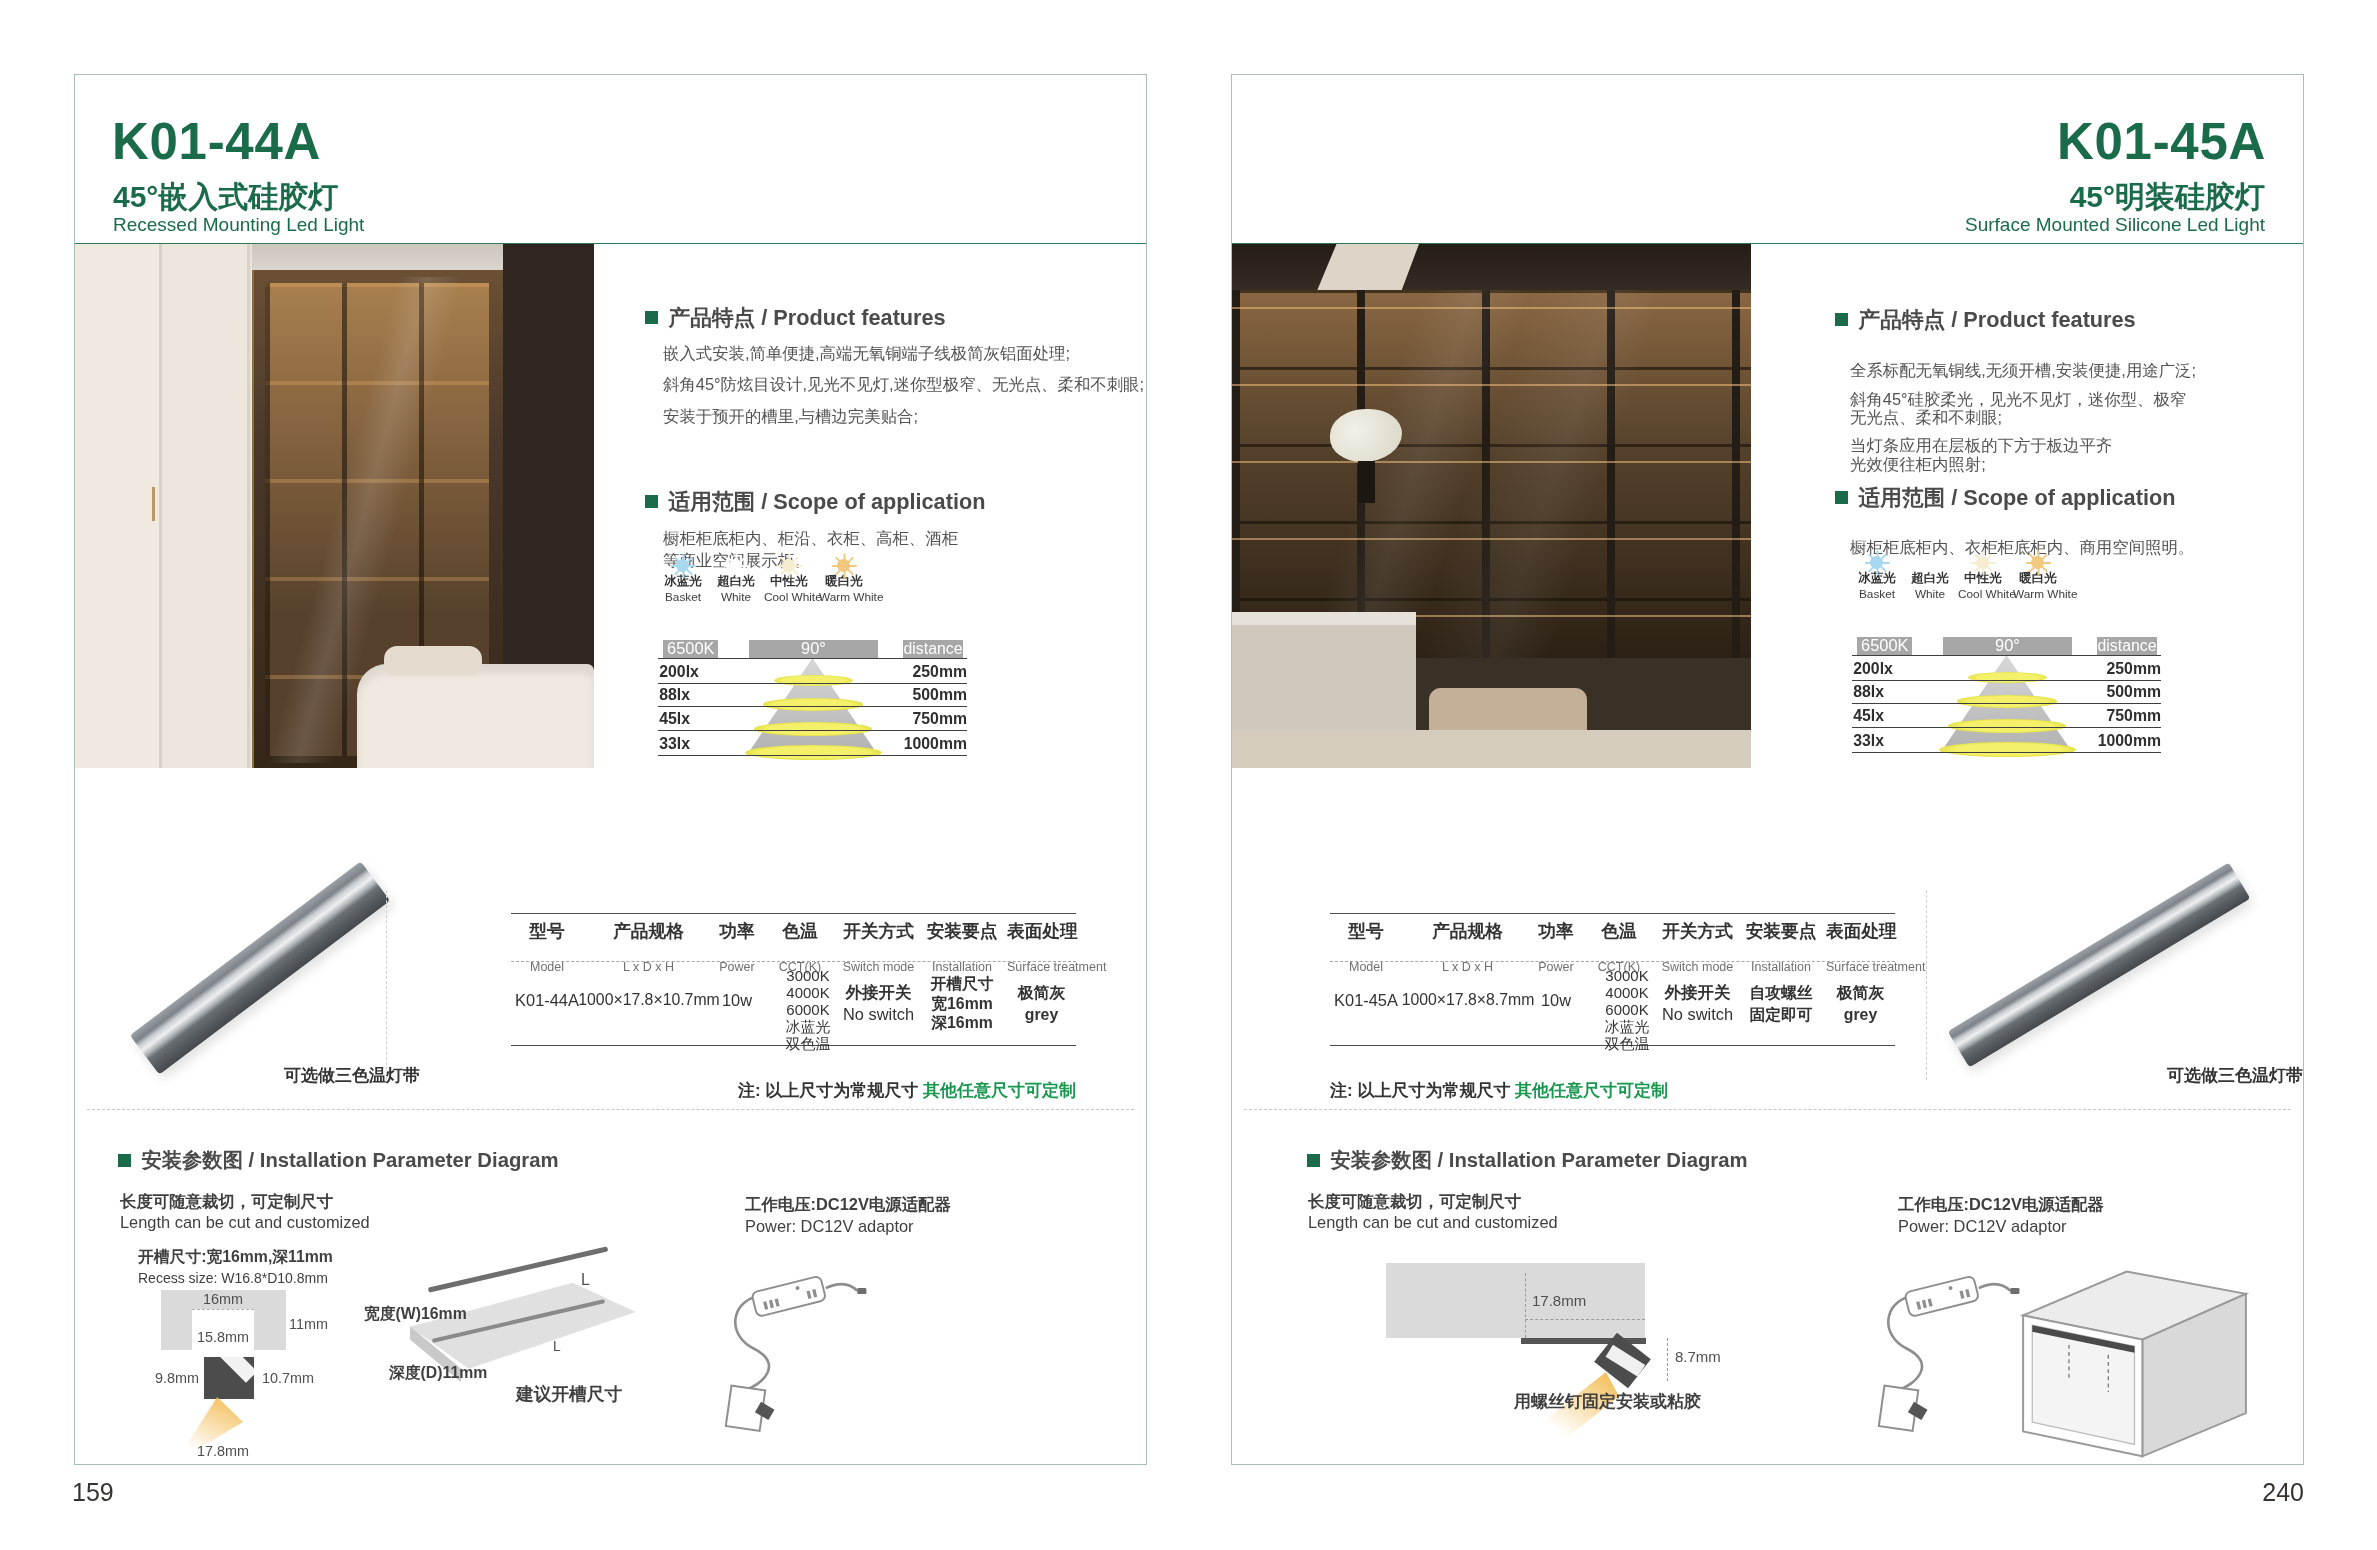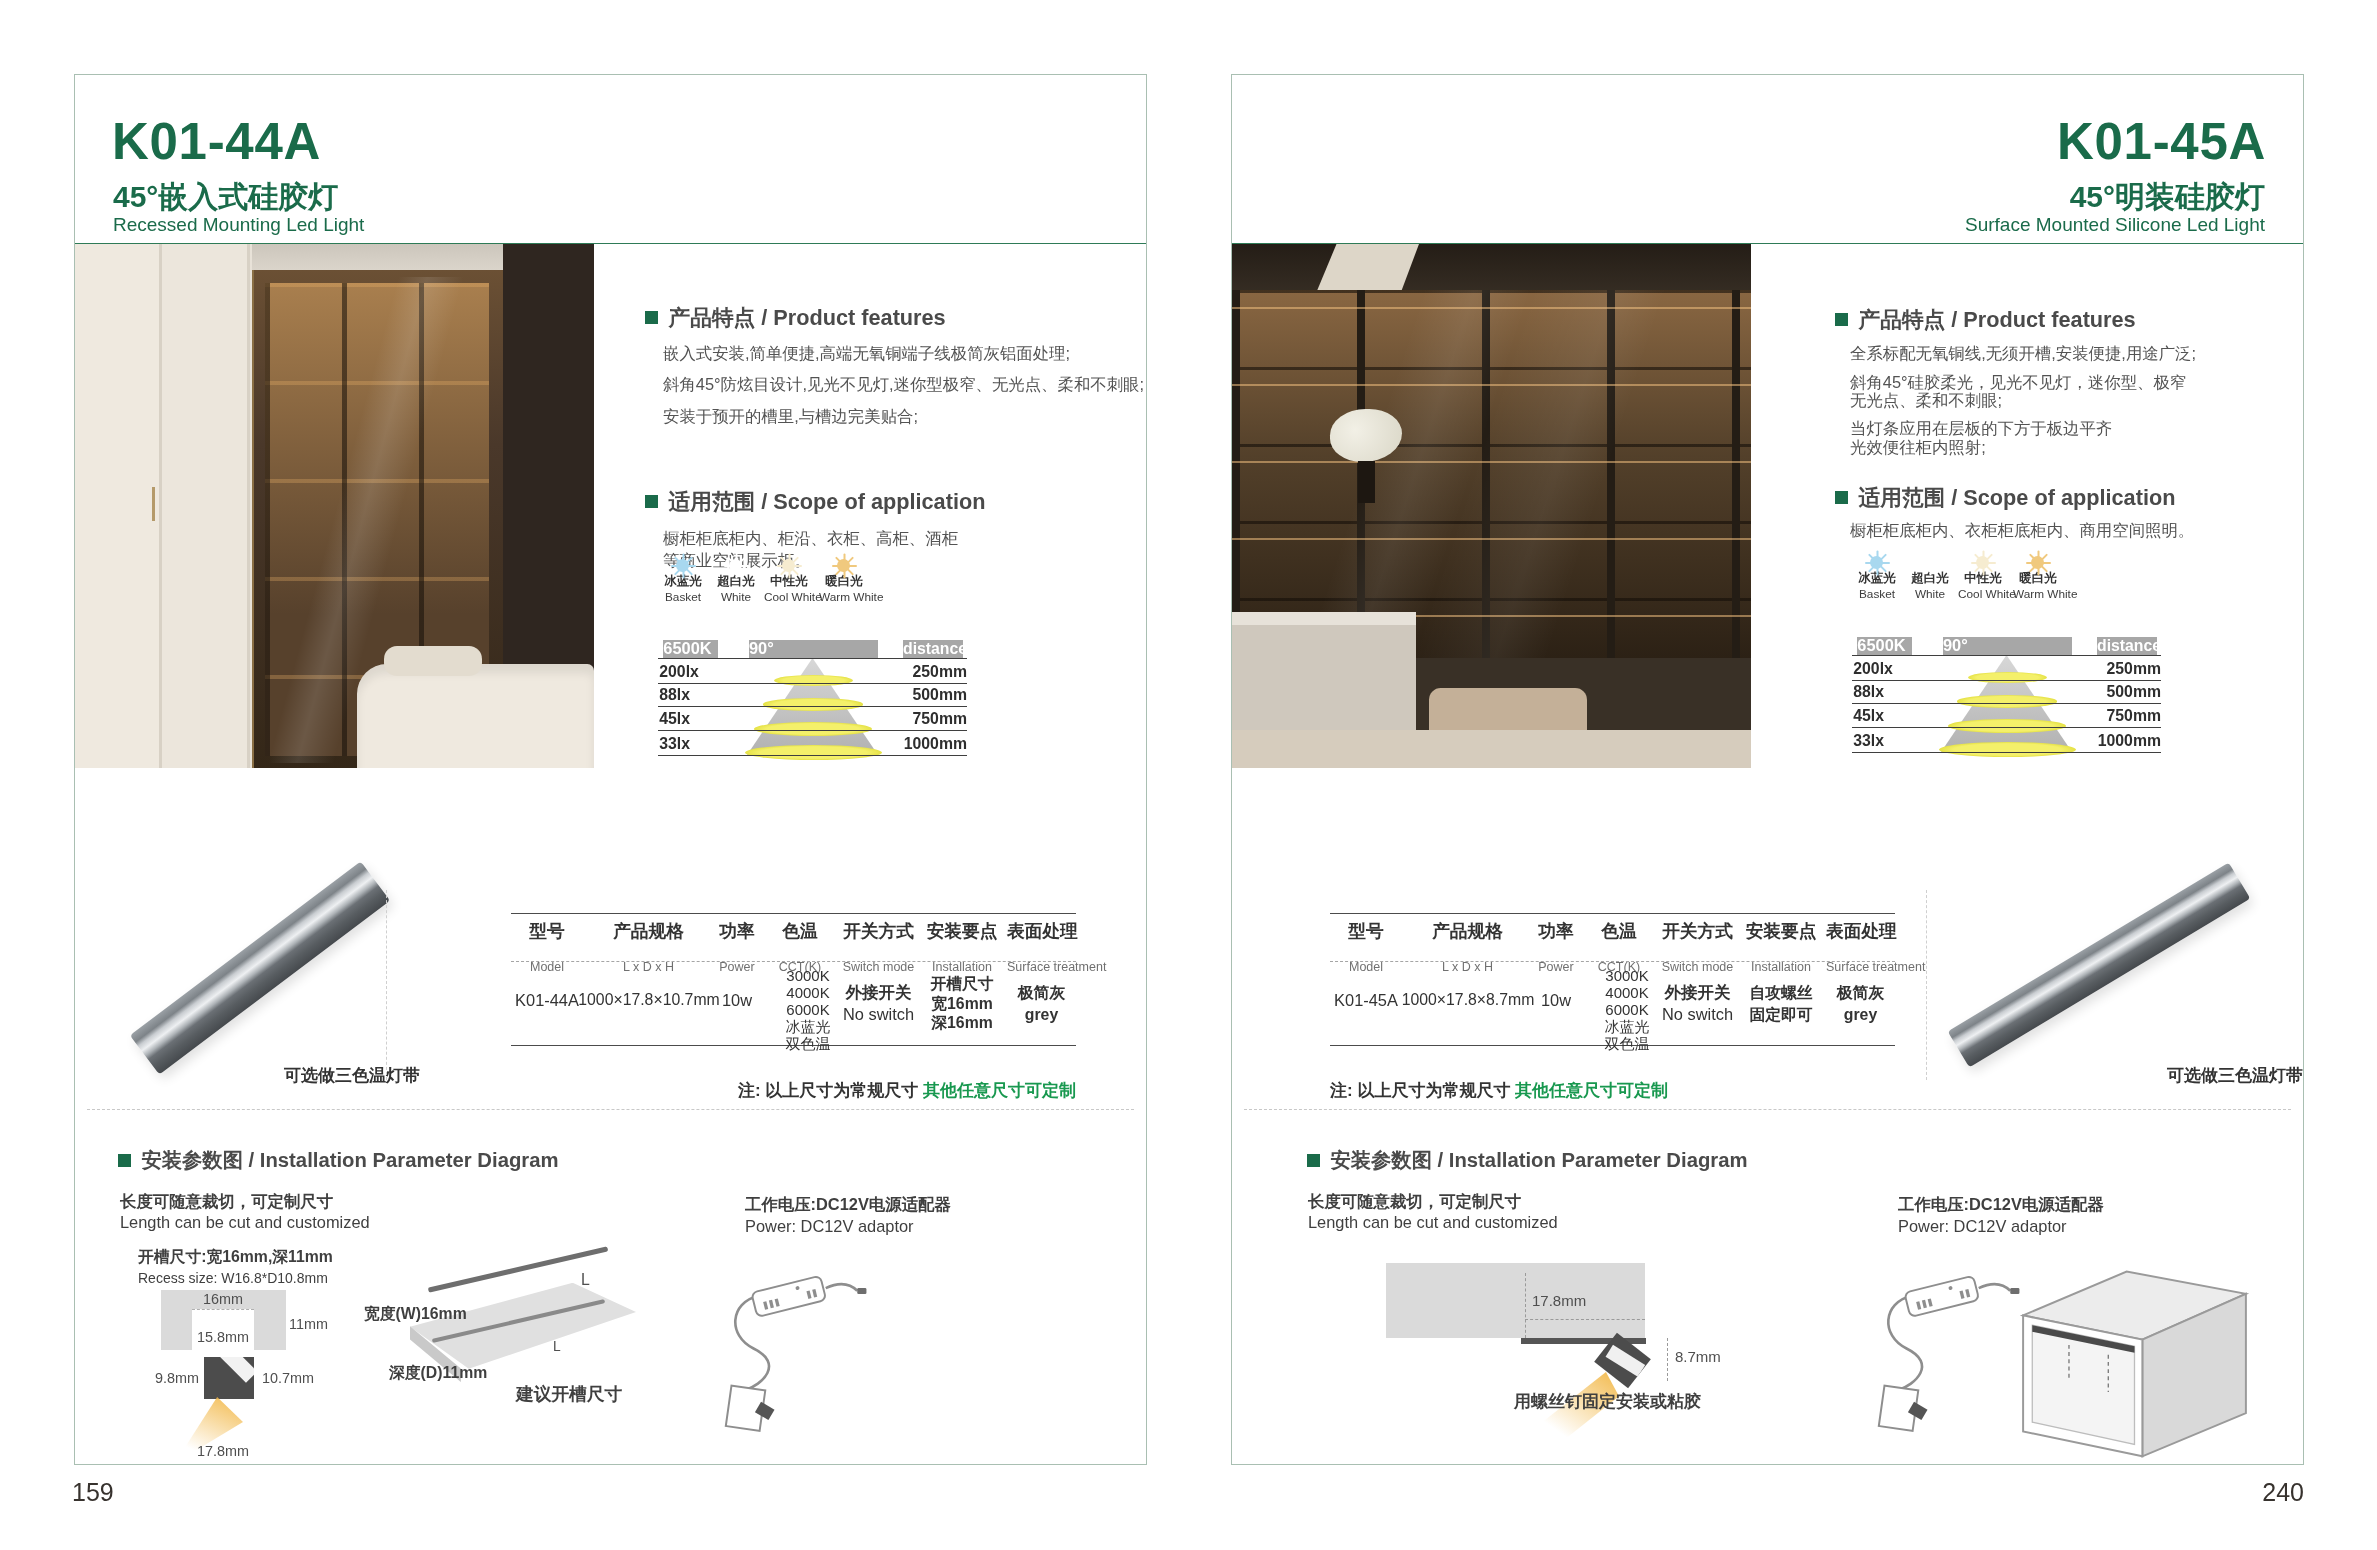--- a/index.html
+++ b/index.html
@@ -22,38 +22,38 @@
 
   .photo{left:0;top:169px;width:519px;height:524px;overflow:hidden;background:#e2dcd2;}
   .ph{position:absolute;}
 
   .sec-head{display:flex;align-items:center;gap:10.5px;font-size:21.7px;font-weight:700;color:#4a4a4a;white-space:nowrap;}
   .sec-head .sq{position:static;width:13px;height:13px;background:var(--green);flex:0 0 auto;}
   #page-left .sec1{left:570px;top:228px;} #page-left .sec2{left:570px;top:412px;}
   #page-right .sec1{left:603px;top:230px;} #page-right .sec2{left:603px;top:408px;}
   .feat,.scope-line{font-size:16.4px;color:#535353;white-space:nowrap;}
   #page-left .feat,#page-left .scope-line{left:588px;}
-  #page-right .feat,#page-right .scope-line{left:618px;}
+  #page-right .feat,#page-right .scope-line{left:618px;margin-top:17px;}
   #page-left .f0{top:268px} #page-left .f1{top:299px} #page-left .f2{top:331px}
   #page-right .f0{top:268px} #page-right .f1{top:297px} #page-right .f2{top:315px}
   #page-right .f3{top:343px} #page-right .f4{top:362px}
   #page-left .s0{top:453px} #page-left .s1{top:475px}
   #page-right .s0{top:445px}
 
   .light-block{width:311px;height:197px;}
   #page-left .light-block{left:583px;top:491px;} #page-right .light-block{left:620px;top:488px;}
   .cct{top:0;width:50px;text-align:center;}
   .cct.c1{left:0;} .cct.c2{left:53px;} .cct.c3{left:106px;} .cct.c4{left:161px;text-align:center;}
   .cct .circle{position:relative;width:34px;height:34px;border-radius:50%;background:#2b241d;margin:0 auto;}
   .sun{position:absolute;left:50%;top:50%;width:13px;height:13px;margin:-6.6px 0 0 -6.6px;border-radius:50%;background:var(--c);}
   .ray{position:absolute;left:50%;top:50%;width:25px;height:2px;margin:-1px 0 0 -12.5px;border-radius:1.3px;background:var(--c);}
   .r45{transform:rotate(45deg);} .r90{transform:rotate(90deg);} .r135{transform:rotate(135deg);}
   .cct .cn{position:static;display:block;font-size:12.5px;font-weight:700;color:#333;margin-top:6.6px;white-space:nowrap;}
   .cct .en{position:static;display:block;font-size:11.8px;color:#3d3d3d;white-space:nowrap;}
-  .bar{top:74px;height:17.7px;background:#a7a7a7;color:#fff;font-size:16.4px;line-height:17.7px;font-weight:bold;}
+  .bar{top:74px;height:17.7px;background:#a7a7a7;color:#fff;font-size:16.4px;line-height:17.7px;text-align:center;}
   .bar.b1{left:5.3px;width:55px;} .bar.b2{left:91px;width:129px;} .bar.b3{left:245px;width:60px;font-size:15.8px;}
   .cone{left:89px;top:92px;width:131px;height:97px;background:linear-gradient(180deg,rgba(125,125,125,.30),rgba(125,125,125,.6));clip-path:polygon(50% 0,0 100%,100% 100%);}
   .blob{border-radius:50%;background:radial-gradient(ellipse at center,#f4f06a 0 55%,#dedb35 78%,rgba(222,219,53,0) 100%);}
   .blob.bl1{left:116px;top:109px;width:79px;height:11px;}
   .blob.bl2{left:105px;top:132px;width:100px;height:12.5px;}
   .blob.bl3{left:96px;top:156px;width:118px;height:13.8px;}
   .blob.bl4{left:87px;top:179px;width:137px;height:15px;}
   .lrow{left:0;width:309px;height:24px;border-bottom:1.3px solid #3f3f3f;font-size:15.8px;font-weight:600;color:#2e2e2e;}
   .lrow.row1{top:92px;border-top:1.3px solid #3f3f3f;} .lrow.row2{top:116px;} .lrow.row3{top:140px;} .lrow.row4{top:165px;}
   .lrow .lx{left:1.3px;bottom:2px;} .lrow .mm{right:0;bottom:2px;}

